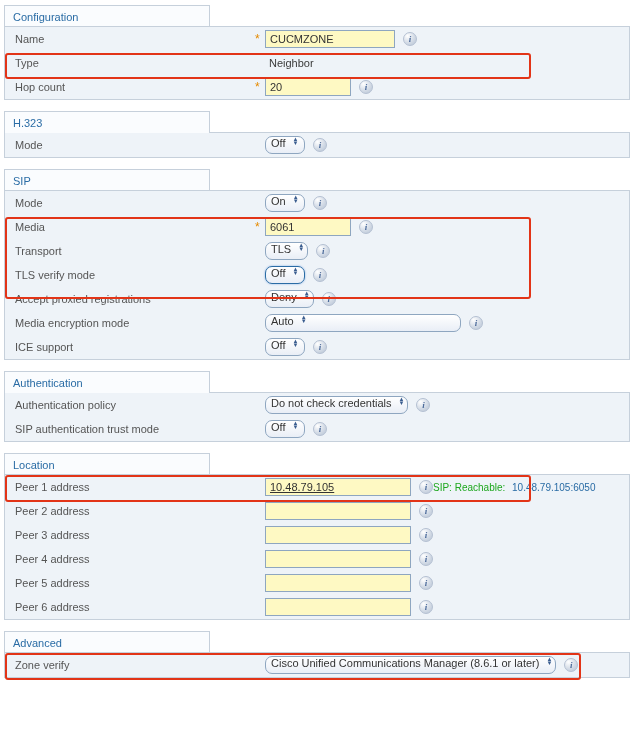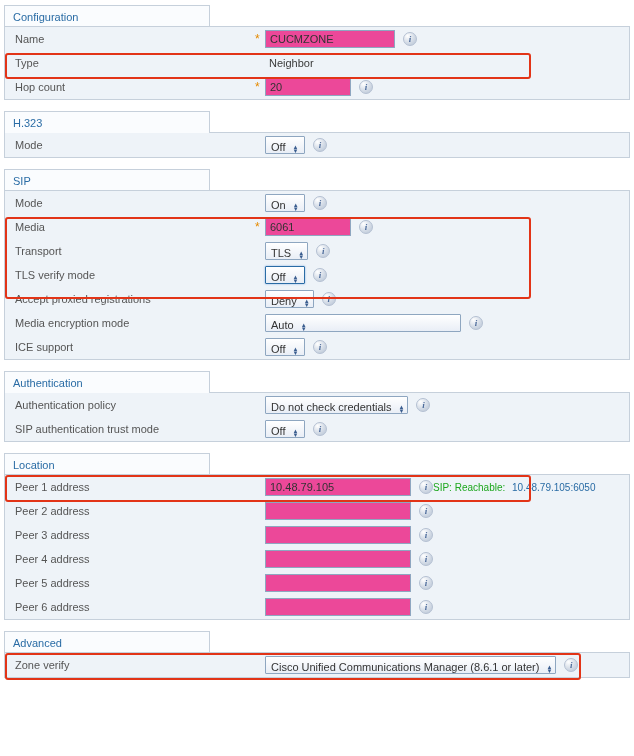--- a/index.html
+++ b/index.html
@@ -57,38 +57,38 @@
     margin-right: 4px;
     display: inline-block;
     width: 6px;
   }
   .noreq { display:inline-block; width:6px; margin-right:4px; }
   input.text {
     height: 18px;
     border: 1px solid #8ea6c0;
     padding: 1px 4px;
     font-size: 11px;
-    background: #ec4899;
+    background: #fef9c3;
     color: #333;
   }
   input.text.w-name { width: 130px; }
   input.text.w-small { width: 86px; }
-  input.text.w-peer { width: 146px; }
+  input.text.w-peer { width: 146px; text-decoration: underline; }
   .static-value {
     padding-left: 4px;
     color: #3a3a3a;
   }
   .select {
     display: inline-flex;
-    align-items: flex-end;
+    align-items: flex-start;
     height: 18px;
     border: 1px solid #8ea6c0;
-    border-radius: 1px;
+    border-radius: 7px;
     background: linear-gradient(#ffffff,#e9eef6);
-    padding: 15px 2px 0 5px;
+    padding: 0 2px 0 5px;
     font-size: 11px;
     color: #333;
     min-width: 40px;
   }
   .select .sval { padding-right: 6px; }
   .select .arrows {
     display: inline-flex;
     flex-direction: column;
     line-height: 4px;
     font-size: 6px;

